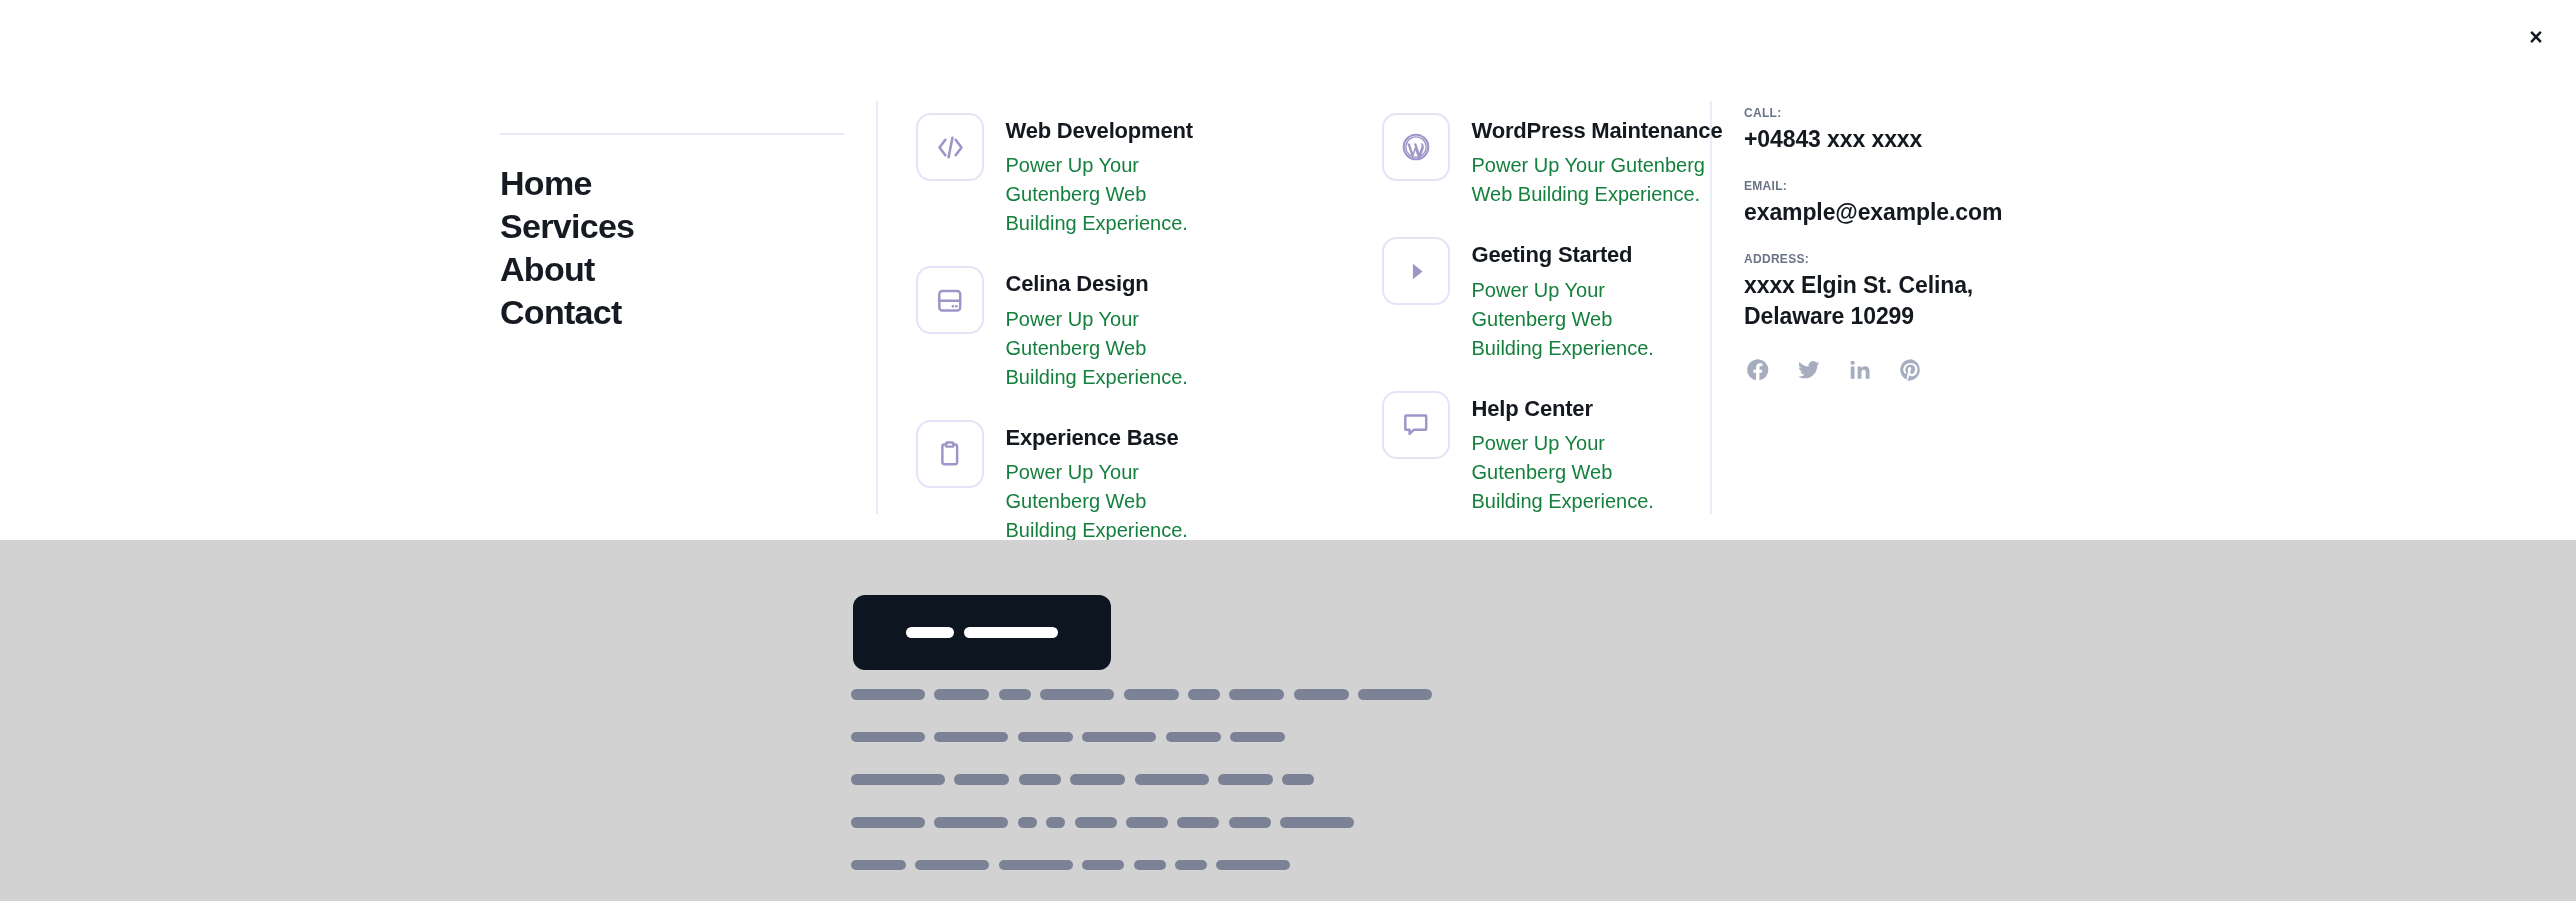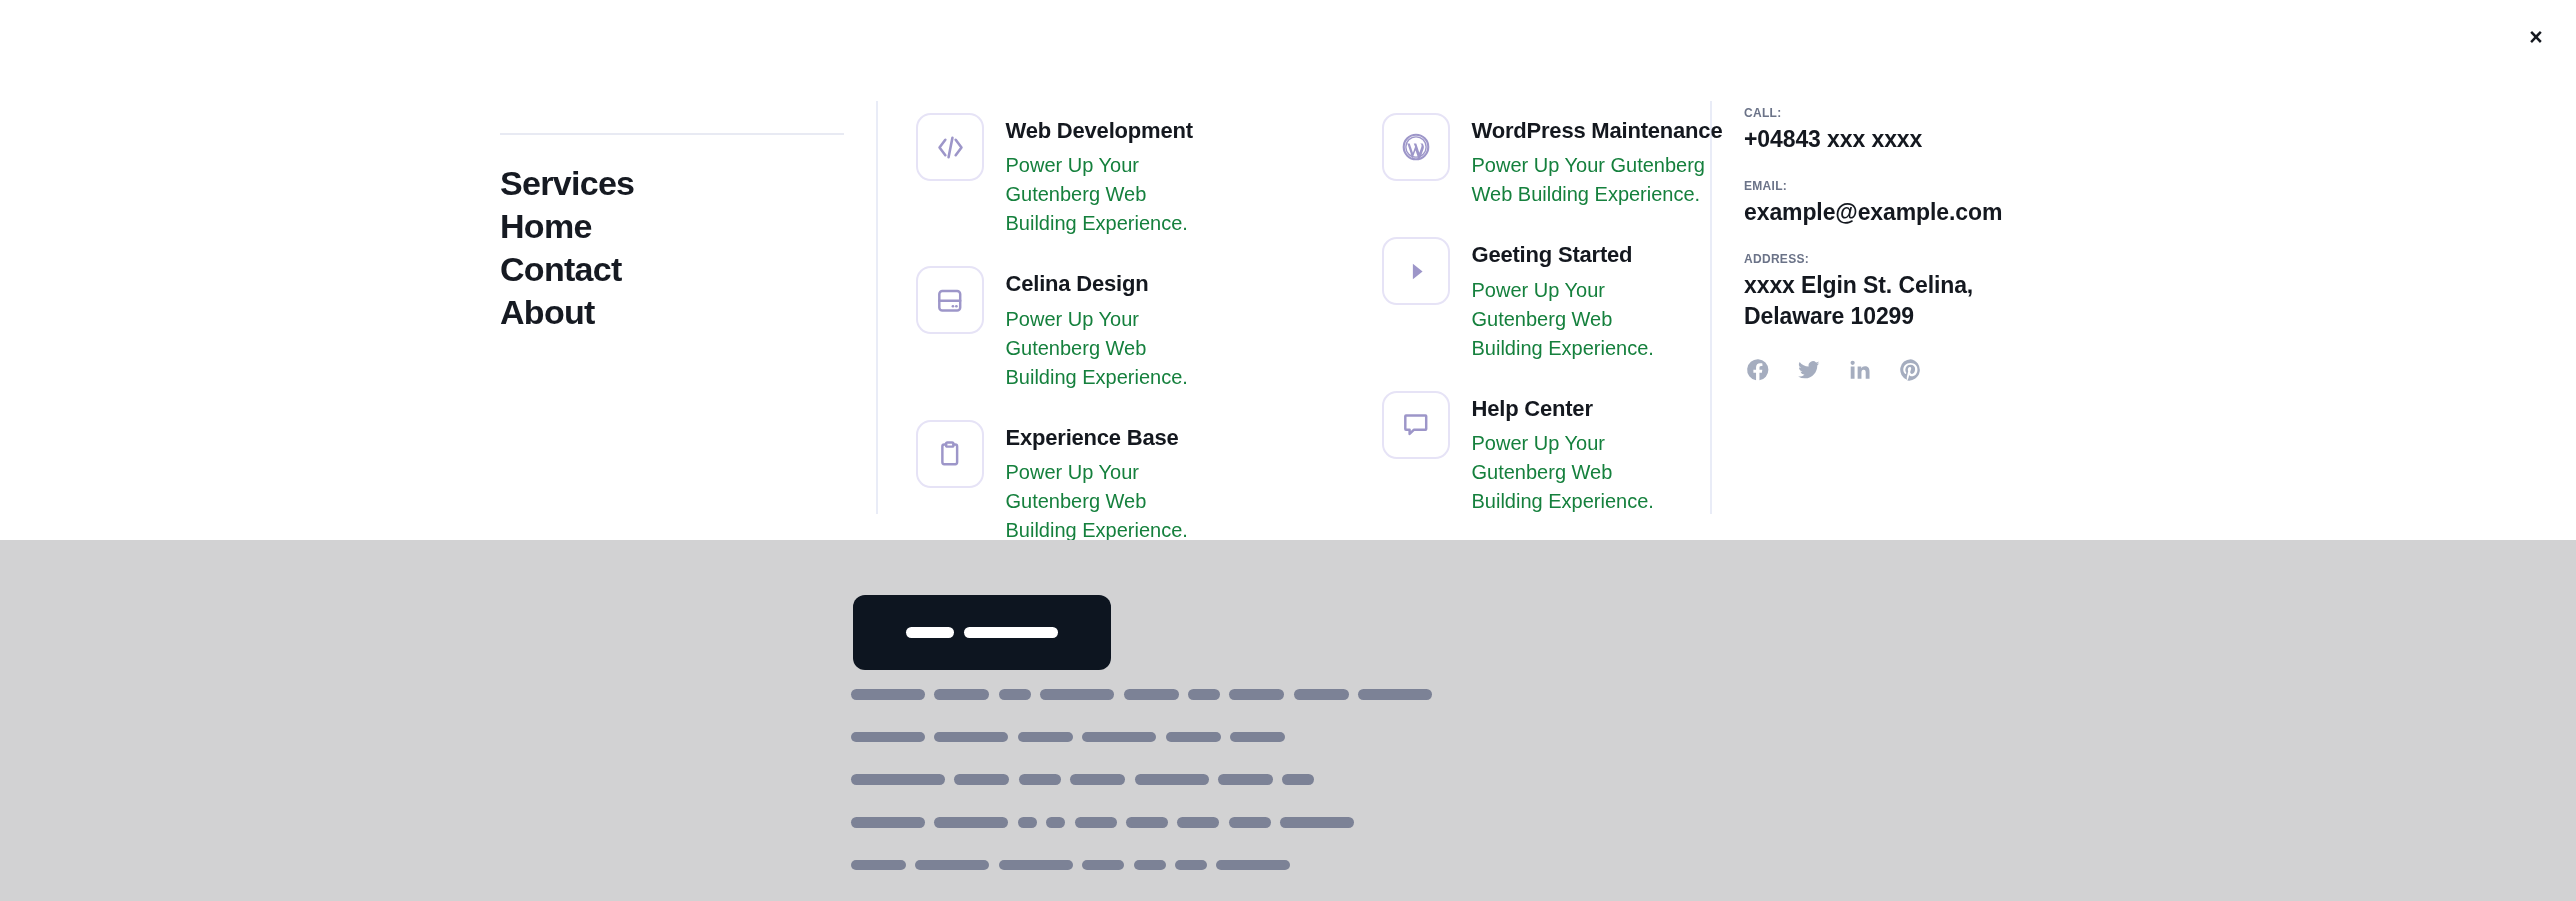--- a/index.html
+++ b/index.html
@@ -273,24 +273,24 @@
 
 <div class="page">
 
   <div class="mega-panel">
 
     <button class="close-button">×</button>
 
     <div class="brand-col">
       <div class="brand-divider"></div>
       <ul class="nav-list">
+        <li class="nav-item">Home</li>
         <li class="nav-item">Services</li>
-        <li class="nav-item">Home</li>
+        <li class="nav-item">About</li>
         <li class="nav-item">Contact</li>
-        <li class="nav-item">About</li>
       </ul>
     </div>
 
     <div class="v-divider one"></div>
     <div class="v-divider two"></div>
 
     <div class="services">
 
       <div class="service-col">
 

